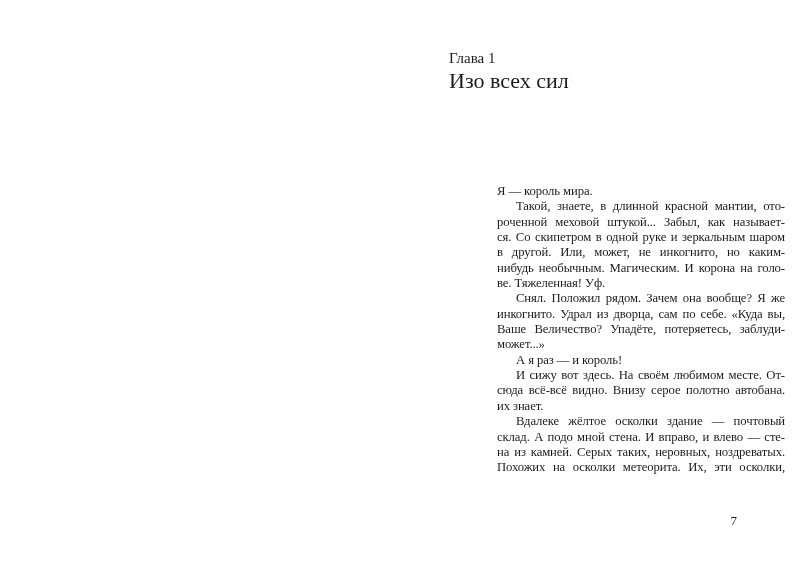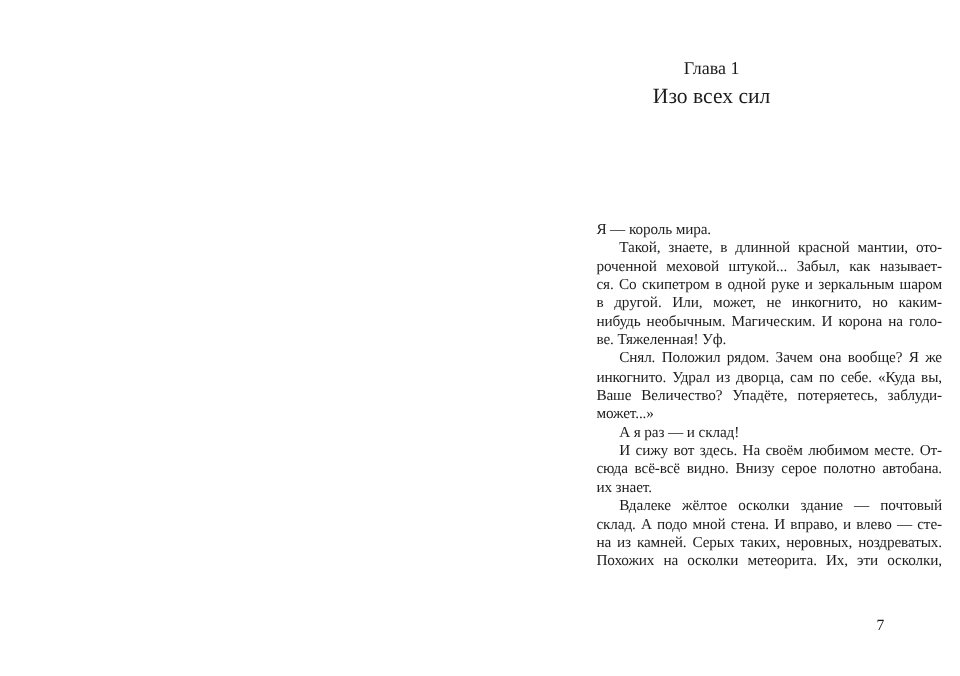--- a/index.html
+++ b/index.html
@@ -14,29 +14,28 @@
     background: #ffffff;
     color: #1c1c1c;
     font-family: "Liberation Serif", "DejaVu Serif", serif;
     overflow: hidden;
   }
   .chapter {
     position: absolute;
     left: 449px;
     top: 50px;
     width: 288px;
-    text-align: center;
   }
   .chapter-label {
     font-size: 15px;
     line-height: 17px;
     font-weight: normal;
   }
   .chapter-title {
-    font-size: 18px;
+    font-size: 22px;
     line-height: 25px;
     margin-top: 1px;
     font-weight: normal;
   }
   .body-text {
     position: absolute;
     left: 449px;
     top: 184px;
     width: 288px;
     font-size: 12.7px;
@@ -81,21 +80,21 @@
       <div class="line indent">Такой, знаете, в длинной красной мантии, ото-</div>
       <div class="line">роченной меховой штукой... Забыл, как называет-</div>
       <div class="line">ся. Со скипетром в одной руке и зеркальным шаром</div>
       <div class="line">в другой. Или, может, не инкогнито, но каким-</div>
       <div class="line">нибудь необычным. Магическим. И корона на голо-</div>
       <div class="line last">ве. Тяжеленная! Уф.</div>
       <div class="line indent">Снял. Положил рядом. Зачем она вообще? Я же</div>
       <div class="line">инкогнито. Удрал из дворца, сам по себе. «Куда вы,</div>
       <div class="line">Ваше Величество? Упадёте, потеряетесь, заблуди-</div>
       <div class="line last">может...»</div>
-      <div class="line indent last">А я раз — и склад!</div>
+      <div class="line indent last">А я раз — и король!</div>
       <div class="line indent">И сижу вот здесь. На своём любимом месте. От-</div>
       <div class="line">сюда всё-всё видно. Внизу серое полотно автобана.</div>
       <div class="line last">их знает.</div>
       <div class="line indent">Вдалеке жёлтое осколки здание — почтовый</div>
       <div class="line">склад. А подо мной стена. И вправо, и влево — сте-</div>
       <div class="line">на из камней. Серых таких, неровных, ноздреватых.</div>
       <div class="line">Похожих на осколки метеорита. Их, эти осколки,</div>
     </main>
 
   <div class="page-number">7</div>

